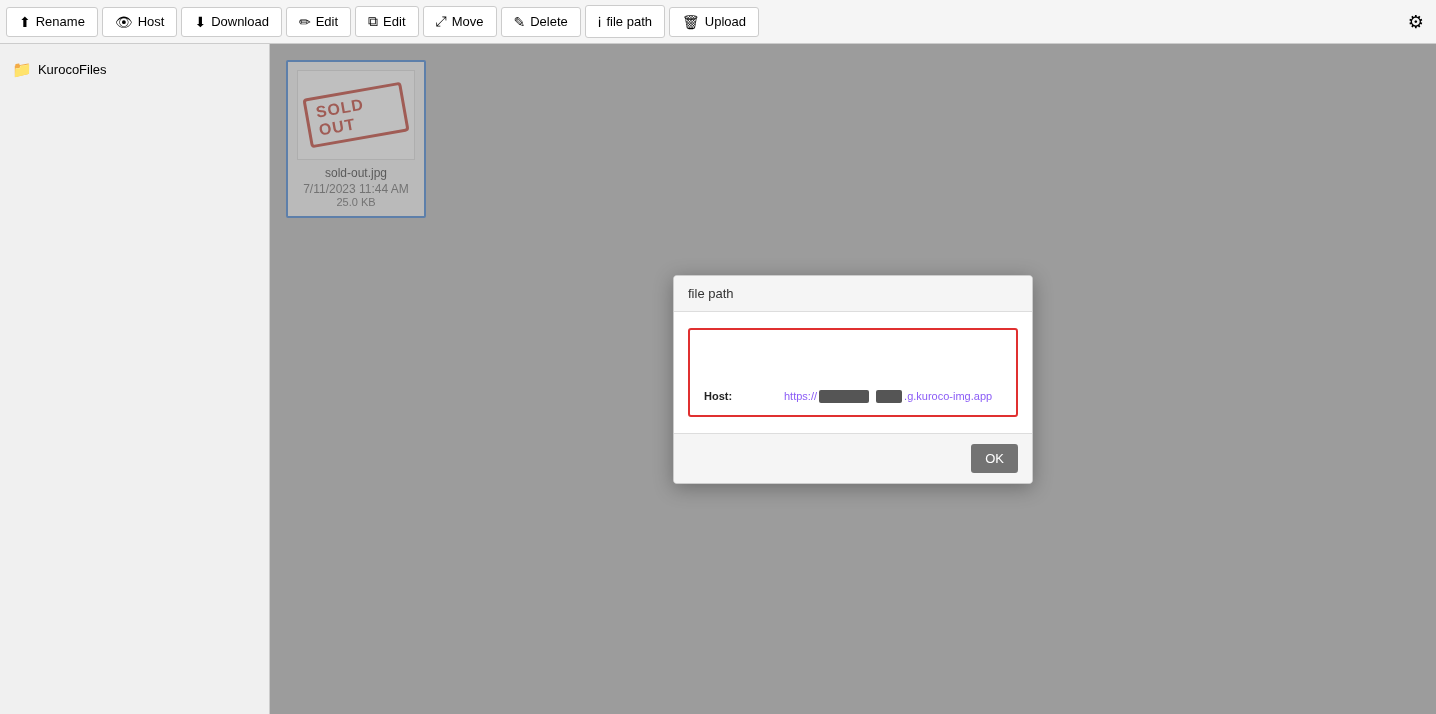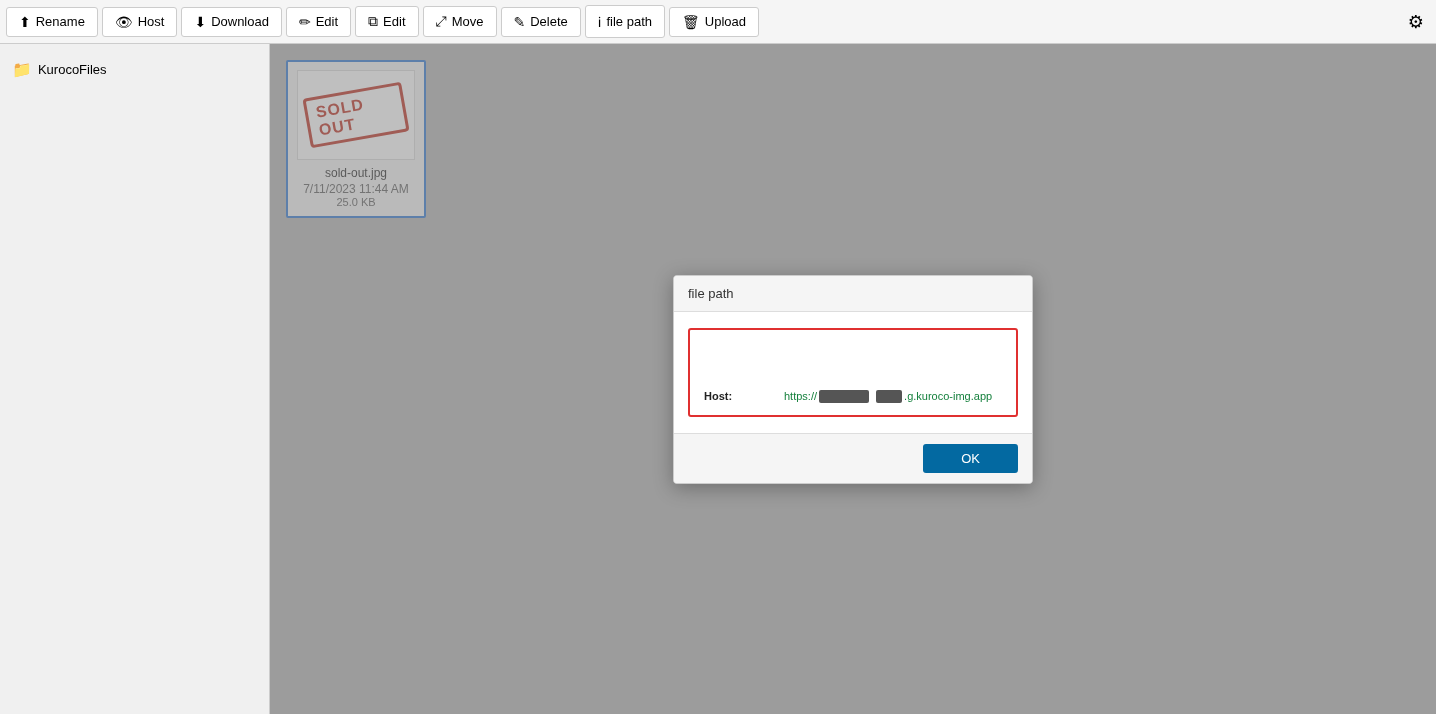--- a/index.html
+++ b/index.html
@@ -136,43 +136,43 @@
       padding: 12px 14px;
       background: #fff;
     }
     .path-row {
       display: flex; align-items: baseline; gap: 0;
       margin-bottom: 6px;
       font-size: 11px;
     }
     .path-row:last-child { margin-bottom: 0; }
     .path-label { font-weight: 700; color: #222; min-width: 80px; }
-    .path-value { color: #15803d; margin-top: 48px; }
+    .path-value { color: #8b5cf6; margin-top: 48px; }
     .path-link { color: #1a5faa; text-decoration: underline; cursor: pointer; }
     .host-redacted {
       display: inline-flex; align-items: center; gap: 2px;
     }
     .redact-block {
       display: inline-block;
       height: 13px; border-radius: 2px;
       background: #555;
       vertical-align: middle;
     }
     .modal-footer {
       background: #f5f5f5;
       border-top: 1px solid #ddd;
       padding: 10px 14px;
       display: flex; justify-content: flex-end;
     }
     .ok-btn {
-      background: #0369a1;
+      background: #737373;
       color: #fff;
       border: none;
       border-radius: 3px;
-      padding: 7px 38px;
+      padding: 7px 14px;
       font-size: 13px;
       cursor: pointer;
       font-weight: 500;
     }
   </style>
 </head>
 <body>
 
 <div id="toolbar">
   <button class="toolbar-btn">

